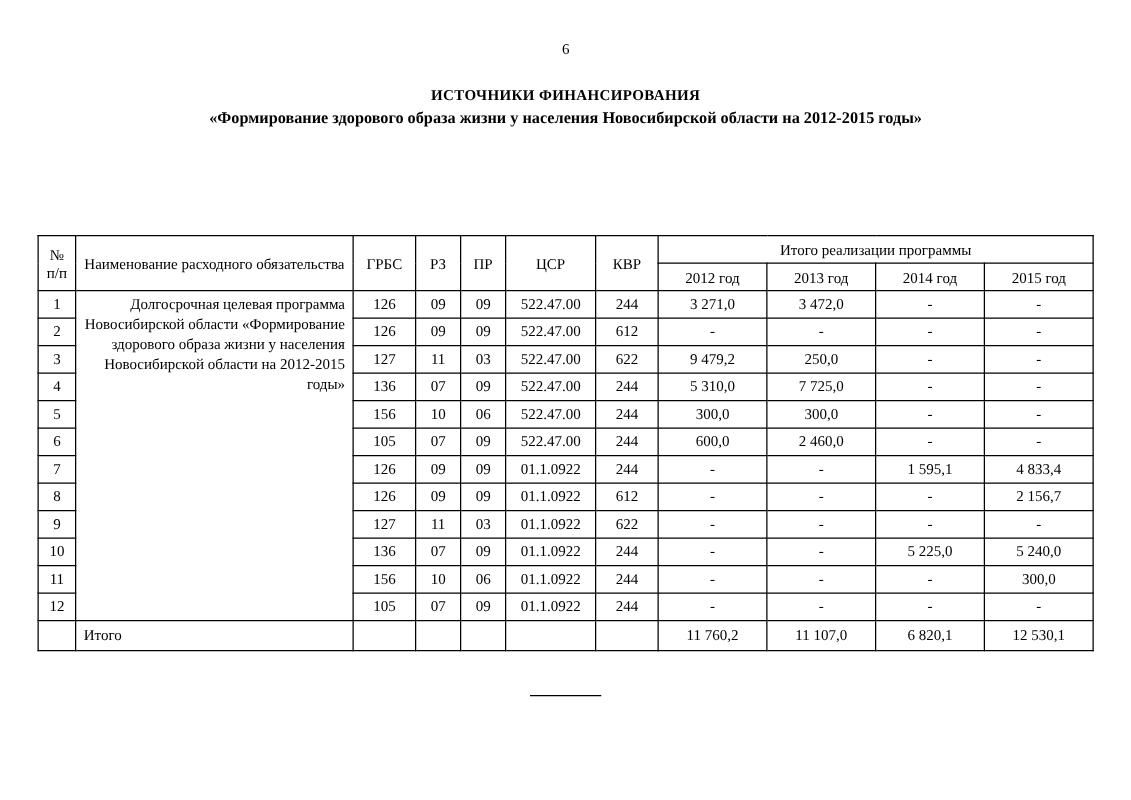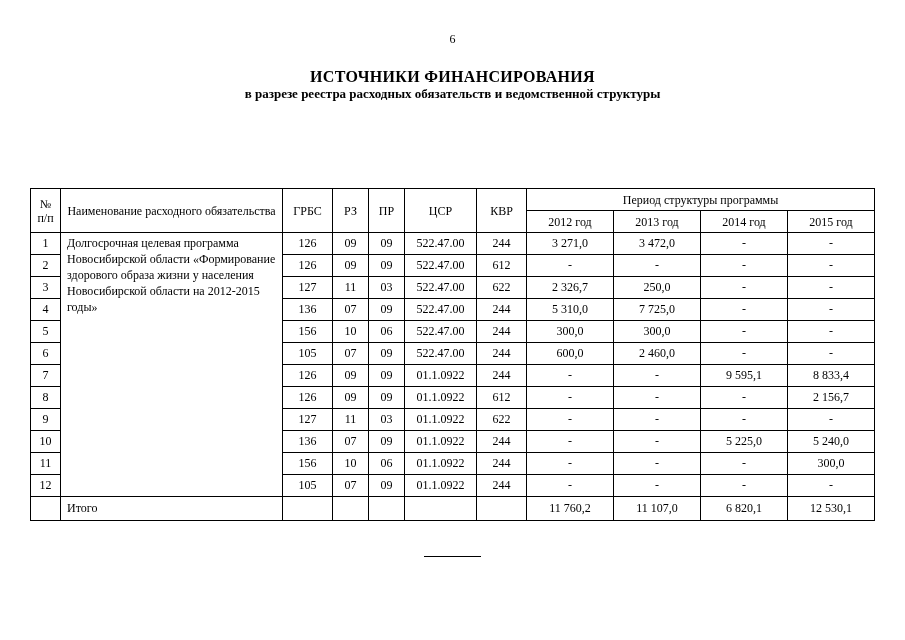--- a/index.html
+++ b/index.html
@@ -27,21 +27,21 @@
   .title-block {
     position: absolute;
     top: 68px;
     left: 0;
     width: 100%;
     text-align: center;
     font-weight: bold;
     font-size: 13px;
     line-height: 17px;
   }
-  .title-line-1 { font-size: 16px; letter-spacing: 0.3px; }
+  .title-line-1 { font-size: 12px; letter-spacing: 0.3px; }
   table.fin-table {
     position: absolute;
     top: 188px;
     left: 30px;
     border-collapse: collapse;
     table-layout: fixed;
     width: 844px;
     font-size: 12px;
   }
   .fin-table th, .fin-table td {
@@ -54,21 +54,21 @@
   }
   .fin-table thead th {
     height: 19px;
     line-height: 14px;
   }
   .fin-table td {
     height: 19px;
   }
   th.num-head { white-space: pre-line; }
   td.name-cell {
-    text-align: left;
+    text-align: right;
     vertical-align: top;
     padding: 2px 6px;
     line-height: 16px;
   }
   td.total-label {
     text-align: left;
     padding-left: 6px;
   }
   .fin-table .total-row td { height: 21px; }
   .footnote-line {
@@ -81,21 +81,21 @@
 </style>
 </head>
 <body>
 
 <div class="page">
 
   <div class="page-number">6</div>
 
   <div class="title-block">
     <div class="title-line-1">ИСТОЧНИКИ ФИНАНСИРОВАНИЯ</div>
-    <div class="title-line">в разрезе реестра расходных обязательств и ведомственной структуры</div>
+    <div class="title-line">«Формирование здорового образа жизни у населения Новосибирской области на 2012-2015 годы»</div>
   </div>
 
   <table class="fin-table">
     <colgroup>
       <col style="width:30px">
       <col style="width:222px">
       <col style="width:50px">
       <col style="width:36px">
       <col style="width:36px">
       <col style="width:72px">
@@ -108,21 +108,21 @@
     <thead>
       <tr>
         <th rowspan="2" class="num-head">№
 п/п</th>
         <th rowspan="2">Наименование расходного обязательства</th>
         <th rowspan="2">ГРБС</th>
         <th rowspan="2">РЗ</th>
         <th rowspan="2">ПР</th>
         <th rowspan="2">ЦСР</th>
         <th rowspan="2">КВР</th>
-        <th colspan="4">Период структуры программы</th>
+        <th colspan="4">Итого реализации программы</th>
       </tr>
       <tr id="year-row">
           <th class="year-th">2012 год</th>
           <th class="year-th">2013 год</th>
           <th class="year-th">2014 год</th>
           <th class="year-th">2015 год</th>
         </tr>
     </thead>
     <tbody id="table-body">
         <tr>
@@ -150,21 +150,21 @@
           <td>-</td>
           <td>-</td>
         </tr>
         <tr>
           <td>3</td>
           <td>127</td>
           <td>11</td>
           <td>03</td>
           <td>522.47.00</td>
           <td>622</td>
-          <td>2 326,7</td>
+          <td>9 479,2</td>
           <td>250,0</td>
           <td>-</td>
           <td>-</td>
         </tr>
         <tr>
           <td>4</td>
           <td>136</td>
           <td>07</td>
           <td>09</td>
           <td>522.47.00</td>
@@ -200,22 +200,22 @@
         </tr>
         <tr>
           <td>7</td>
           <td>126</td>
           <td>09</td>
           <td>09</td>
           <td>01.1.0922</td>
           <td>244</td>
           <td>-</td>
           <td>-</td>
-          <td>9 595,1</td>
-          <td>8 833,4</td>
+          <td>1 595,1</td>
+          <td>4 833,4</td>
         </tr>
         <tr>
           <td>8</td>
           <td>126</td>
           <td>09</td>
           <td>09</td>
           <td>01.1.0922</td>
           <td>612</td>
           <td>-</td>
           <td>-</td>

